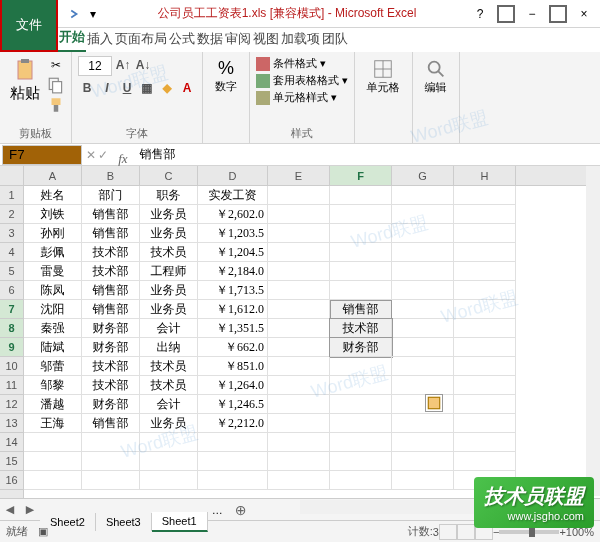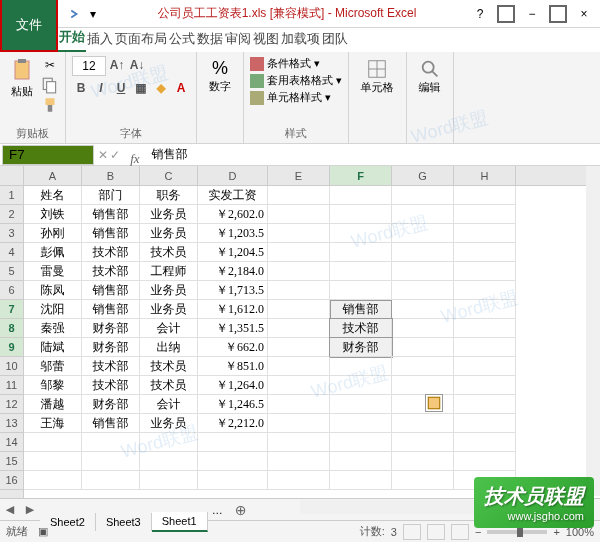--- a/index.html
+++ b/index.html
@@ -17,40 +17,40 @@
 .tab-file { background: #217346; color: #fff; padding: 16px 14px; font-size: 13px; cursor: pointer; border: 2px solid #c00; }
 .tab { padding: 4px 1px; font-size: 13px; cursor: pointer; color: #444; }
 .tab.active { color: #217346; font-weight: bold; border-bottom: 2px solid #217346; }
 
 .ribbon { height: 92px; background: #f4f4f4; border-bottom: 1px solid #d4d4d4; display: flex; }
 .ribbon-group { border-right: 1px solid #d4d4d4; padding: 4px 6px 2px; display: flex; flex-direction: column; justify-content: space-between; }
 .ribbon-group-label { text-align: center; font-size: 11px; color: #666; padding-top: 2px; }
 .ribbon-group-content { display: flex; gap: 3px; align-items: flex-start; flex: 1; }
 .big-btn { display: flex; flex-direction: column; align-items: center; gap: 2px; padding: 2px 4px; cursor: pointer; }
 .big-btn svg { width: 24px; height: 24px; }
-.big-btn-label { font-size: 11px; }
+.big-btn-label { font-size: 15px; }
 .mini-btns { display: flex; flex-direction: column; gap: 2px; }
 .mini-btn { width: 18px; height: 18px; display: flex; align-items: center; justify-content: center; cursor: pointer; }
 
 .font-group-content { display: flex; flex-direction: column; gap: 3px; }
 .font-row1 { display: flex; gap: 2px; }
 .font-name { width: 80px; height: 20px; border: 1px solid #ccc; background: #fff; padding: 2px 4px; font-size: 12px; }
 .font-size { width: 34px; height: 20px; border: 1px solid #ccc; background: #fff; padding: 2px 4px; text-align: center; font-size: 12px; }
 .font-row2, .font-row3 { display: flex; gap: 2px; }
 .fmt-btn { width: 18px; height: 18px; display: flex; align-items: center; justify-content: center; cursor: pointer; font-size: 12px; font-weight: bold; color: #555; }
 
 .named-big { display: flex; flex-direction: column; align-items: center; padding: 2px 6px; cursor: pointer; font-size: 11px; }
 .named-big svg { width: 22px; height: 22px; }
 
 .styles-list { display: flex; flex-direction: column; gap: 2px; font-size: 11px; }
 .styles-item { display: flex; align-items: center; gap: 3px; cursor: pointer; }
 .styles-item svg { width: 14px; height: 14px; }
 
 .name-box-bar { height: 22px; display: flex; align-items: center; border-bottom: 1px solid #d4d4d4; background: #fff; }
-.name-box { width: 92px; height: 20px; border: 1px solid #ccc; background: #4d7c0f; padding: 2px 6px; margin-left: 2px; }
+.name-box { width: 80px; height: 20px; border: 1px solid #ccc; background: #a16207; padding: 2px 6px; margin-left: 2px; }
 .fx-btns { display: flex; gap: 2px; padding: 0 4px; }
 .fx-label { font-style: italic; font-family: "Times New Roman"; font-size: 13px; color: #666; padding: 0 6px; margin-top: 8px; }
 .formula-content { flex: 1; padding: 2px 6px; font-family: SimSun; }
 
 .grid-area { display: flex; height: 332px; background: #fff; }
 .row-headers { width: 24px; display: flex; flex-direction: column; background: #e8e8e8; border-right: 1px solid #ccc; }
 .corner { height: 20px; background: #e8e8e8; border-bottom: 1px solid #ccc; }
 .row-header { height: 19px; border-bottom: 1px solid #ccc; display: flex; align-items: center; justify-content: center; font-size: 11px; color: #555; }
 .row-header.sel { background: #d4e8d4; color: #217346; font-weight: bold; }
 
@@ -74,21 +74,21 @@
 .paste-icon { position: absolute; left: 425px; top: 394px; width: 18px; height: 18px; border: 1px solid #999; background: #fff; display: flex; align-items: center; justify-content: center; cursor: pointer; }
 
 .sheet-tabs { height: 22px; display: flex; align-items: center; border-top: 1px solid #ccc; background: #f4f4f4; font-size: 11px; }
 .nav-btn { width: 20px; height: 20px; display: flex; align-items: center; justify-content: center; cursor: pointer; color: #666; }
 .sheet-tab { padding: 3px 10px; border-right: 1px solid #ccc; cursor: pointer; background: #f4f4f4; margin-top: 24px; }
 .sheet-tab.active { background: #fff; border-bottom: 2px solid #217346; }
 .add-sheet { padding: 0 8px; cursor: pointer; color: #666; font-size: 14px; }
 
 .status-bar { height: 22px; display: flex; align-items: center; background: #f4f4f4; border-top: 1px solid #ccc; font-size: 11px; color: #555; padding: 0 6px; gap: 12px; }
 .status-left { display: flex; gap: 10px; align-items: center; }
-.status-right { margin-left: auto; display: flex; gap: 6px; align-items: center; }
+.status-right { margin-left: auto; display: flex; align-items: center; }
 .view-btn { width: 18px; height: 16px; border: 1px solid #ccc; cursor: pointer; }
 .zoom-slider { width: 60px; height: 4px; background: #ccc; position: relative; }
 .zoom-thumb { width: 6px; height: 10px; background: #666; position: absolute; top: -3px; left: 50%; }
 
 .watermark1 { position: absolute; pointer-events: none; opacity: 0.15; font-size: 18px; color: #4a90d0; transform: rotate(-15deg); }
 .wm-a { left: 90px; top: 70px; }
 .wm-b { left: 350px; top: 220px; }
 .wm-c { left: 120px; top: 430px; }
 .wm-d { left: 410px; top: 115px; }
 .wm-e { left: 440px; top: 295px; }

